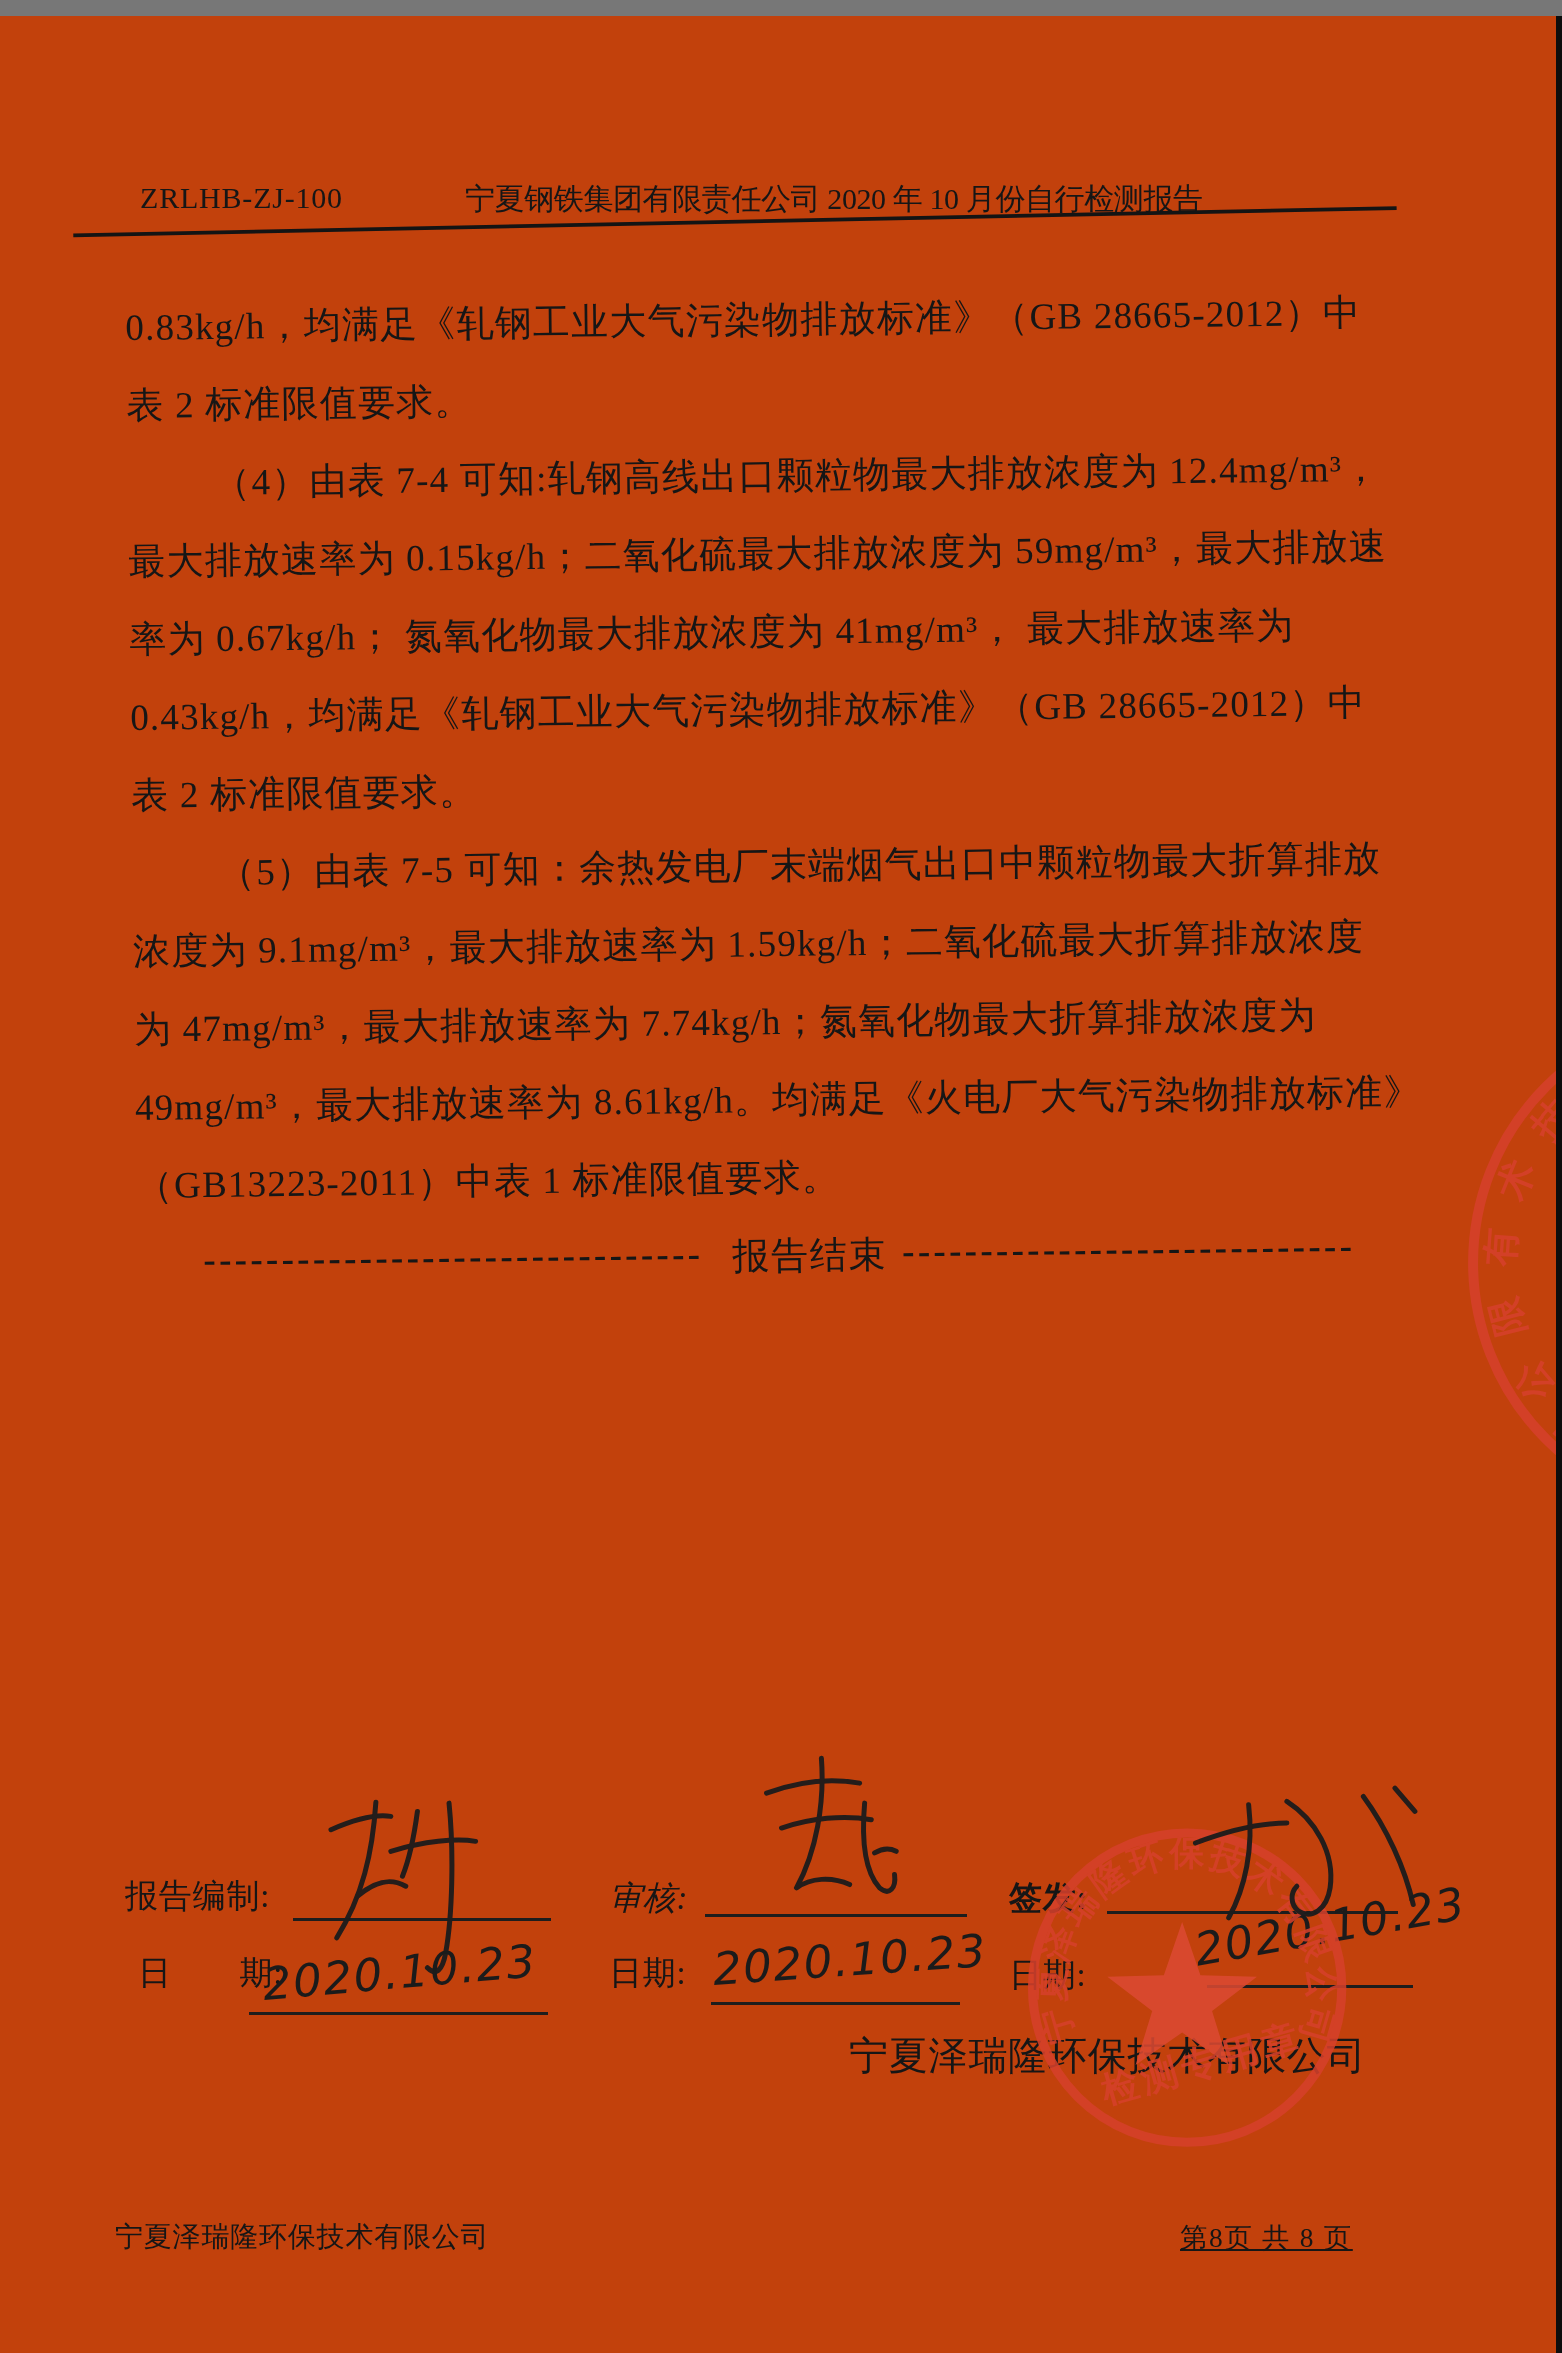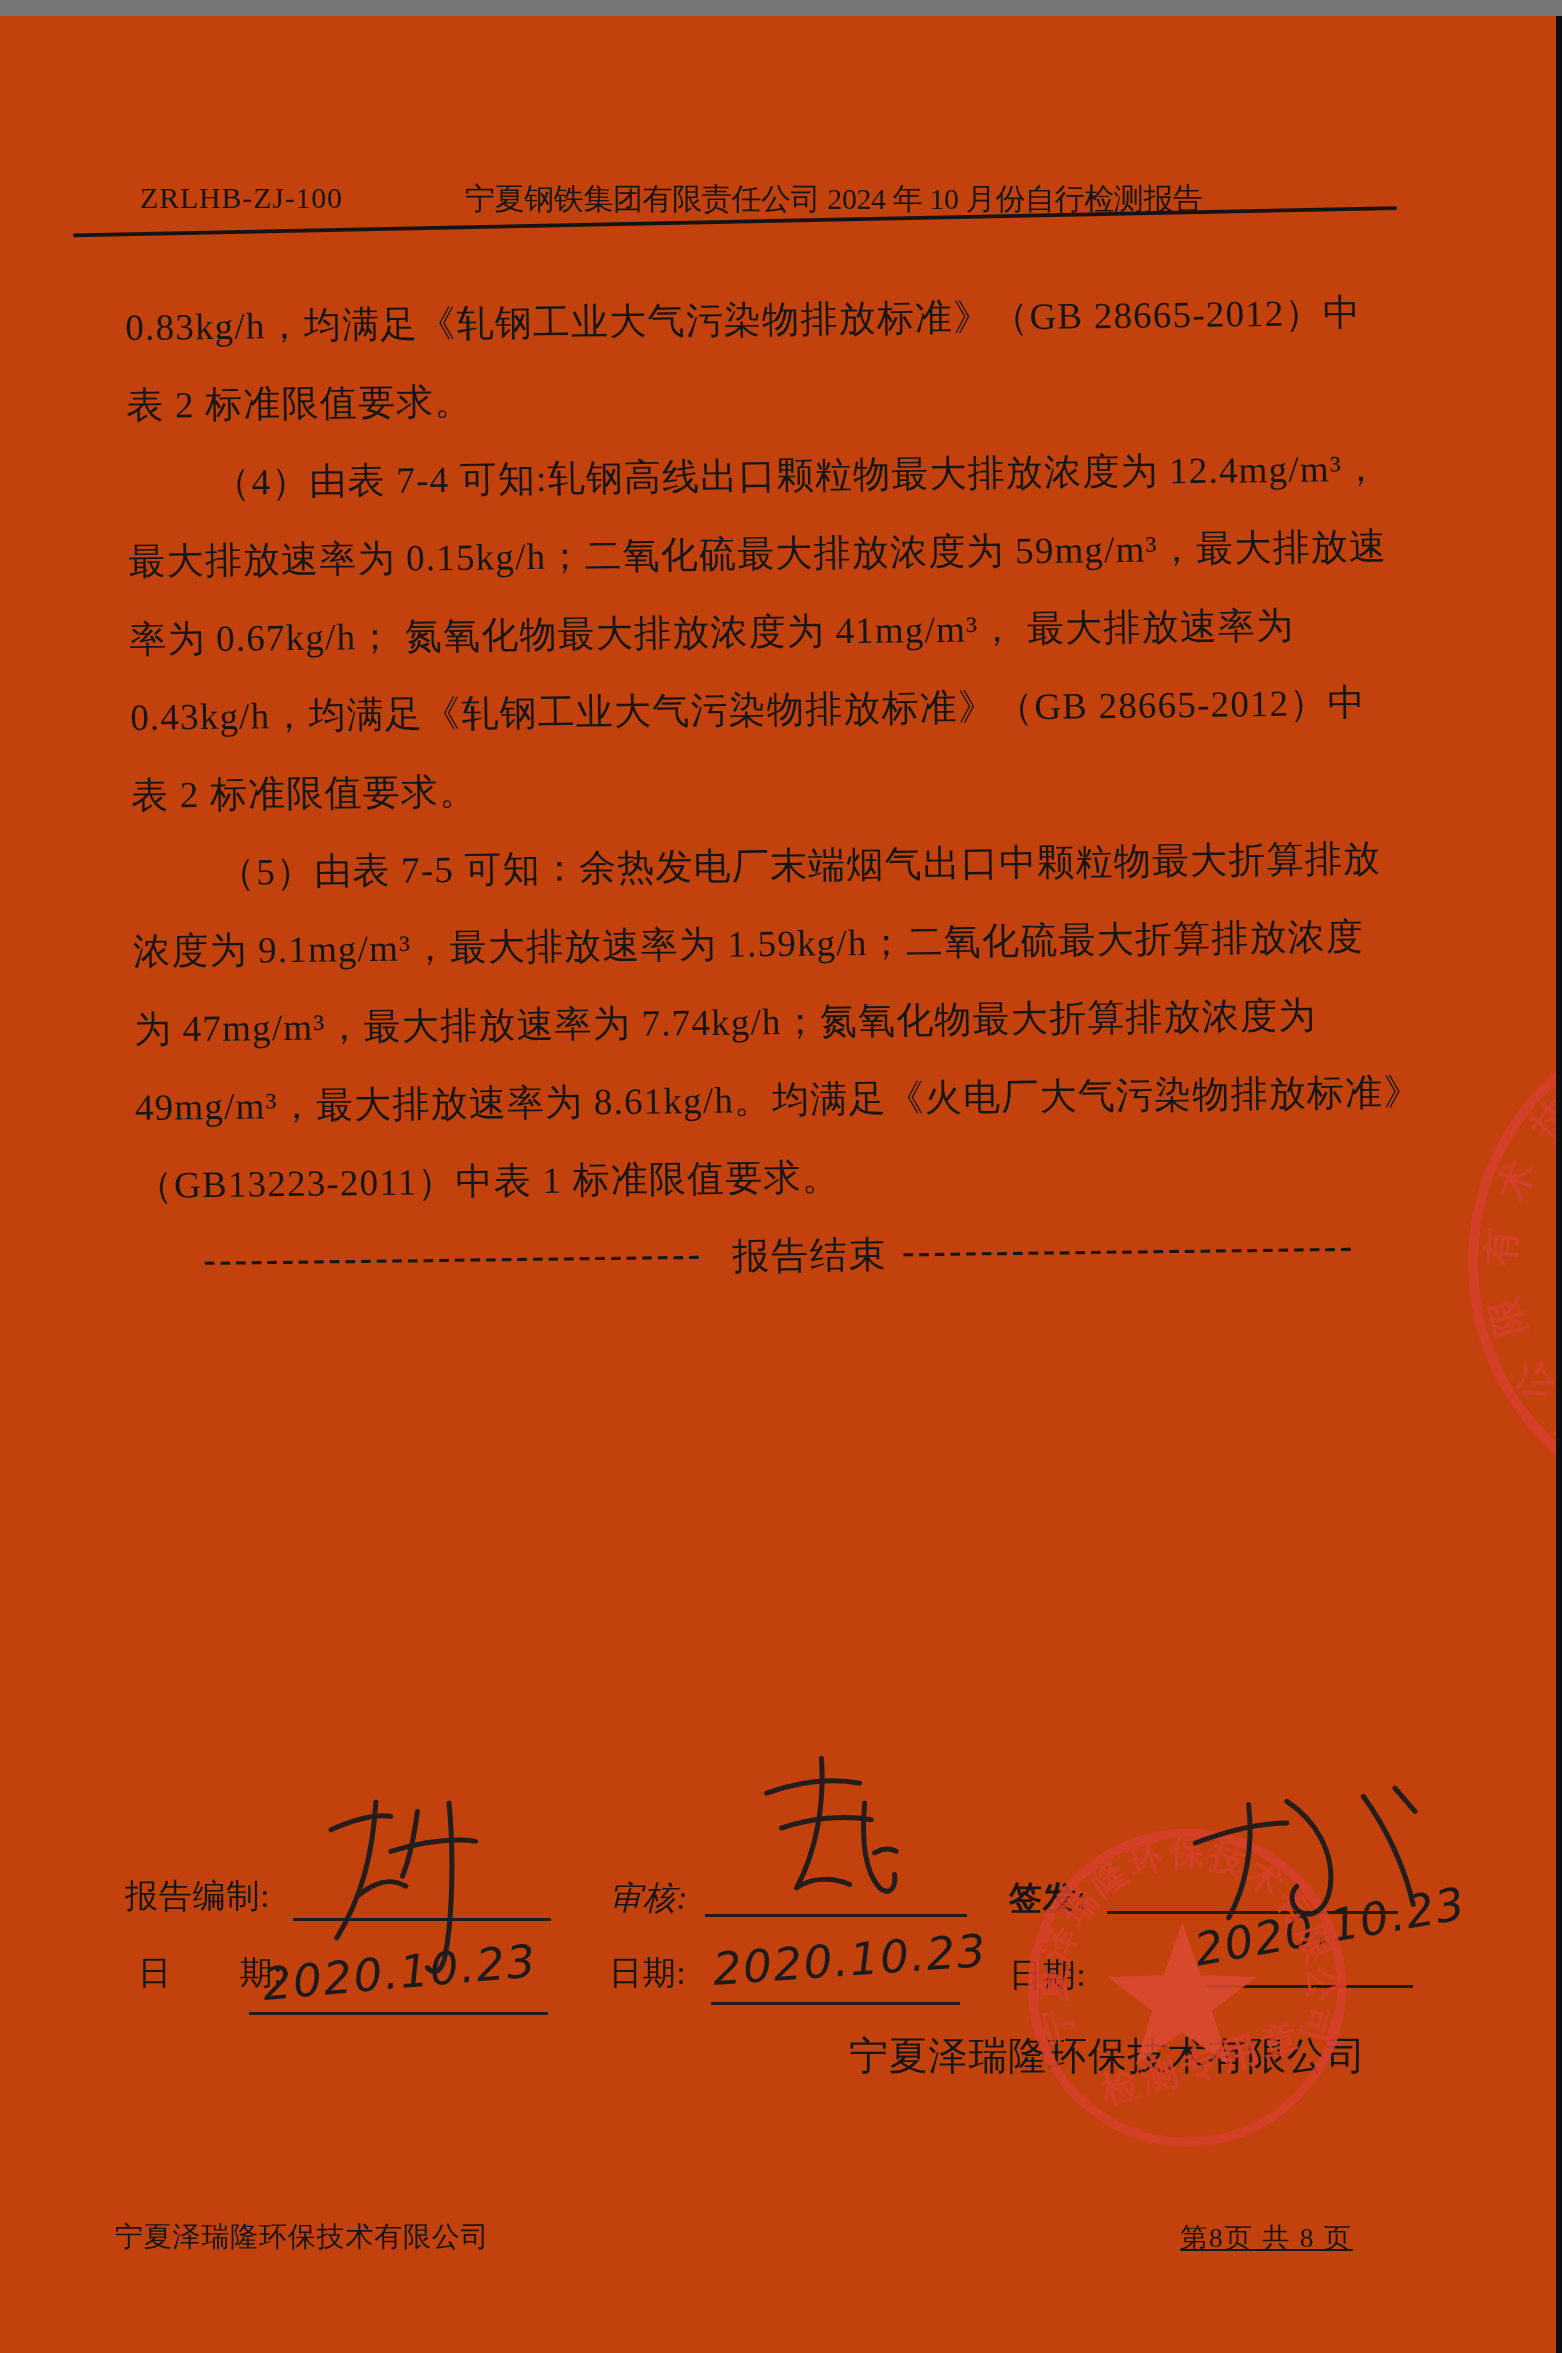--- a/index.html
+++ b/index.html
@@ -39,21 +39,21 @@
   .edge-right{position:absolute;right:0;top:0;width:6.6px;height:2354px;background:#0d0d0d;}
   .edge-bottom{position:absolute;left:0;top:2338px;width:1563px;height:16px;background:#0d0d0d;}
   .overlay{position:absolute;left:0;top:0;pointer-events:none;}
 </style>
 </head>
 <body>
 
 <div class="page">
 
   <div class="abs doc-code">ZRLHB-ZJ-100</div>
-  <div class="abs hdr-title">宁夏钢铁集团有限责任公司 2024 年 10 月份自行检测报告</div>
+  <div class="abs hdr-title">宁夏钢铁集团有限责任公司 2020 年 10 月份自行检测报告</div>
 
   <div class="body-block">
     <div class="line">0.83kg/h，均满足《轧钢工业大气污染物排放标准》（GB 28665-2012）中</div>
     <div class="line">表 2 标准限值要求。</div>
     <div class="line ind">（4）由表 7-4 可知:轧钢高线出口颗粒物最大排放浓度为 12.4mg/m³，</div>
     <div class="line">最大排放速率为 0.15kg/h；二氧化硫最大排放浓度为 59mg/m³，最大排放速</div>
     <div class="line">率为 0.67kg/h； 氮氧化物最大排放浓度为 41mg/m³， 最大排放速率为</div>
     <div class="line">0.43kg/h，均满足《轧钢工业大气污染物排放标准》（GB 28665-2012）中</div>
     <div class="line">表 2 标准限值要求。</div>
     <div class="line ind">（5）由表 7-5 可知：余热发电厂末端烟气出口中颗粒物最大折算排放</div>

